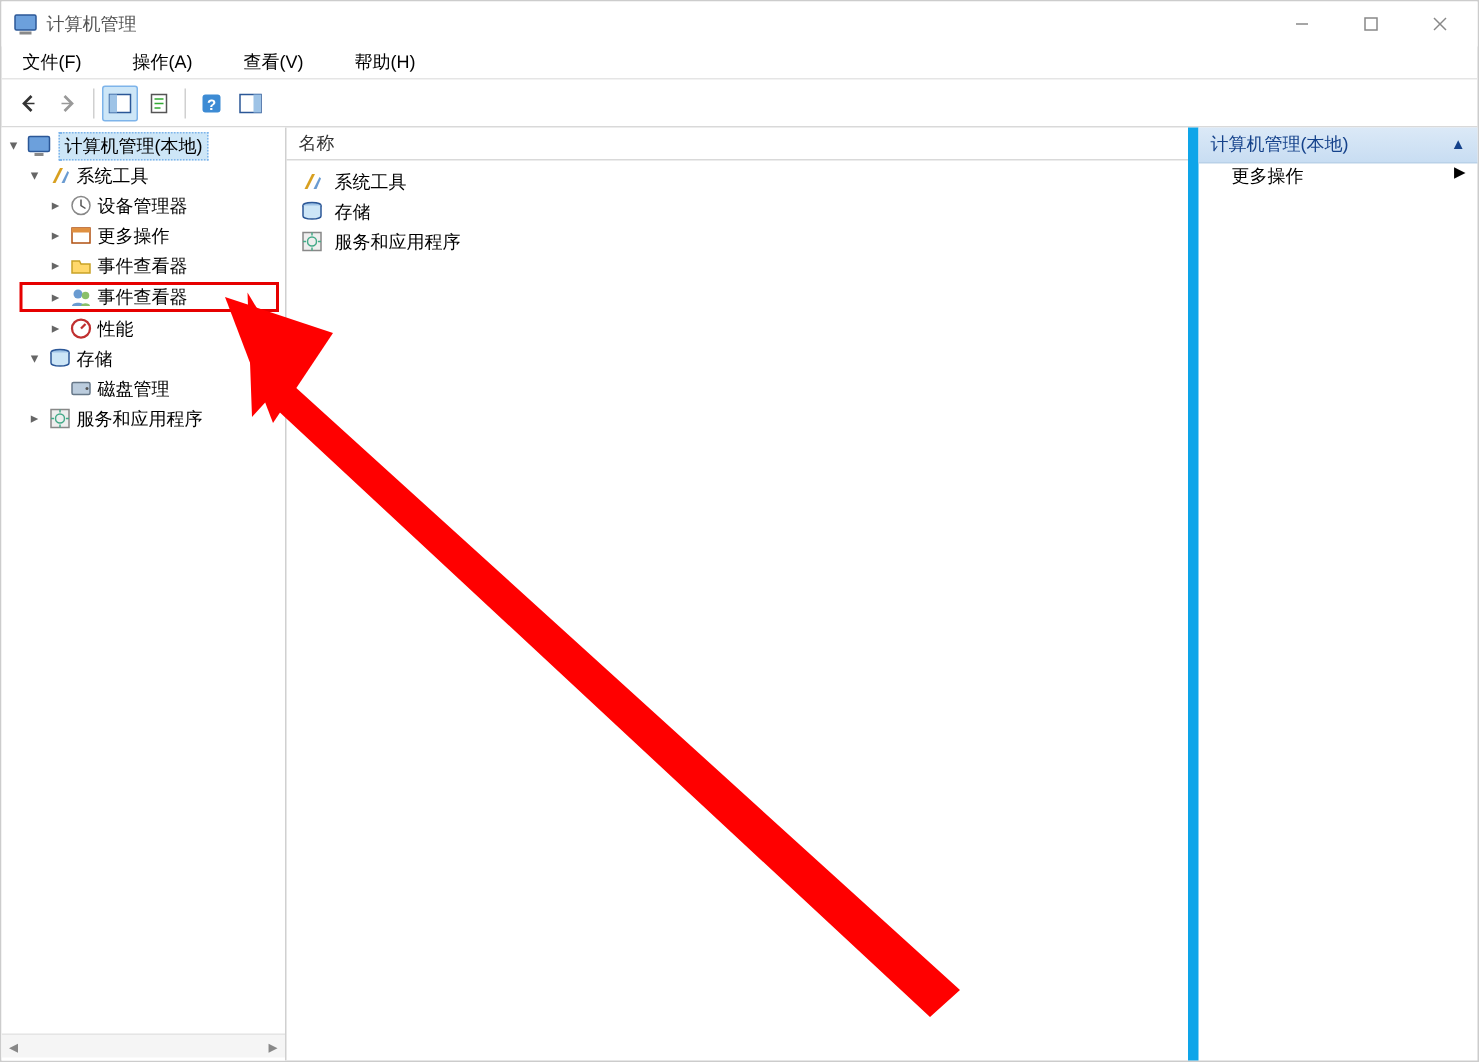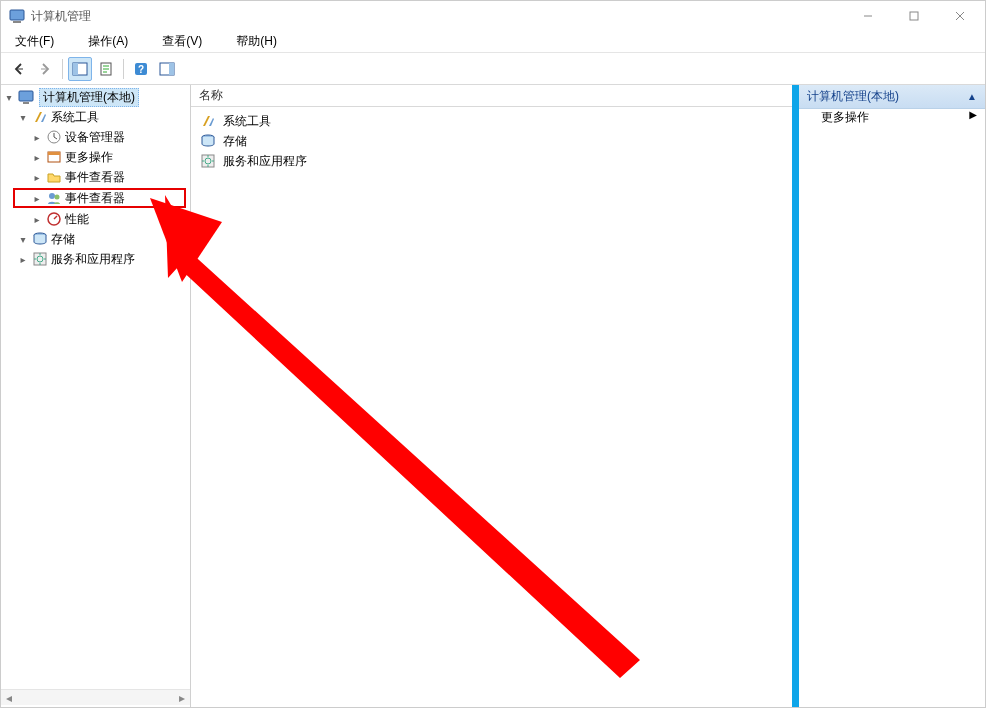--- a/index.html
+++ b/index.html
@@ -264,20 +264,30 @@
         <span class="expander">▾</span>
         <span class="node-icon">
               <svg width="16" height="16">
                 <ellipse cx="8" cy="4" rx="6" ry="2" fill="#9ec3e6" stroke="#2b5797"></ellipse>
                 <path d="M2 4v7c0 1.1 2.7 2 6 2s6-.9 6-2V4" fill="#cde6f7" stroke="#2b5797"></path>
               </svg>
             </span>
         <span>存储</span>
       </div>
 
+      <div class="tree-node indent-2">
+        <span class="expander blank">▸</span>
+        <span class="node-icon">
+              <svg width="16" height="16">
+                <rect x="2" y="4" width="12" height="8" fill="#bcd" stroke="#678" rx="1"></rect>
+                <circle cx="12" cy="8" r="1" fill="#555"></circle>
+              </svg>
+            </span>
+        <span>磁盘管理</span>
+      </div>
 
       <div class="tree-node indent-1">
         <span class="expander">▸</span>
         <span class="node-icon">
               <svg width="16" height="16">
                 <rect x="2" y="2" width="12" height="12" fill="#eee" stroke="#888"></rect>
                 <circle cx="8" cy="8" r="3" fill="none" stroke="#4a8"></circle>
                 <path d="M8 2v2M8 12v2M2 8h2M12 8h2" stroke="#4a8"></path>
               </svg>
             </span>

